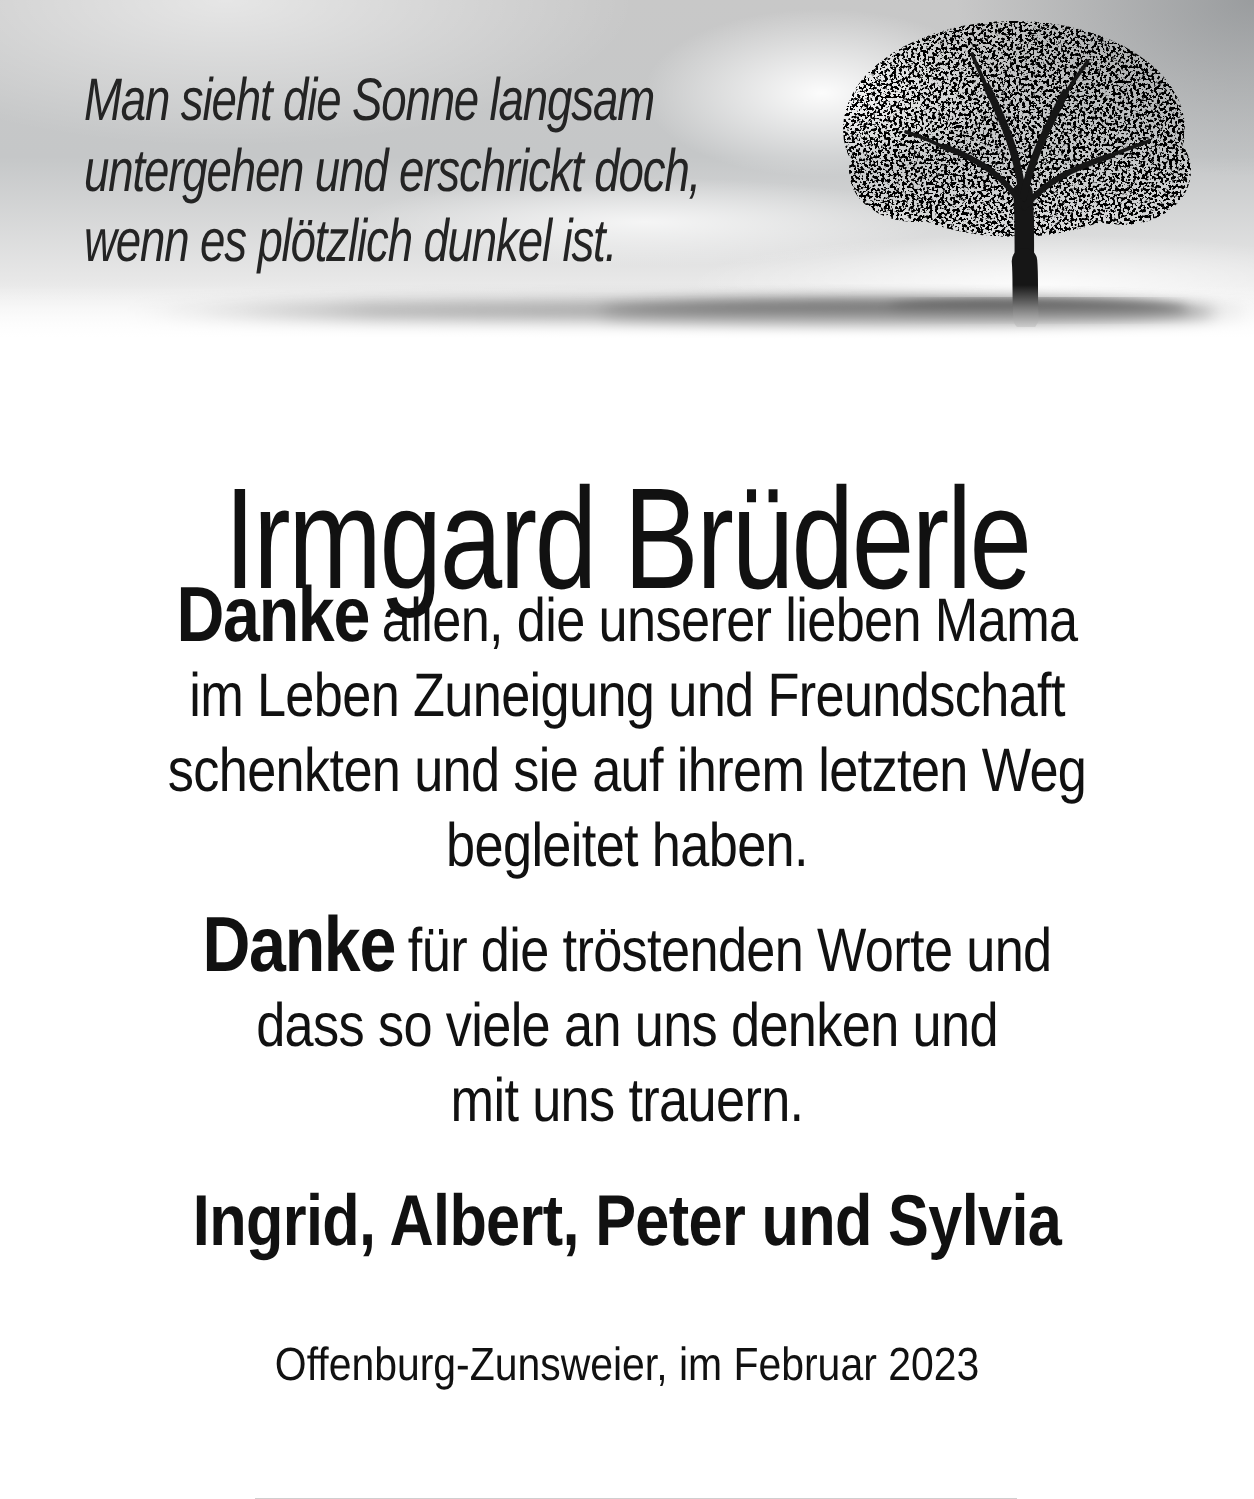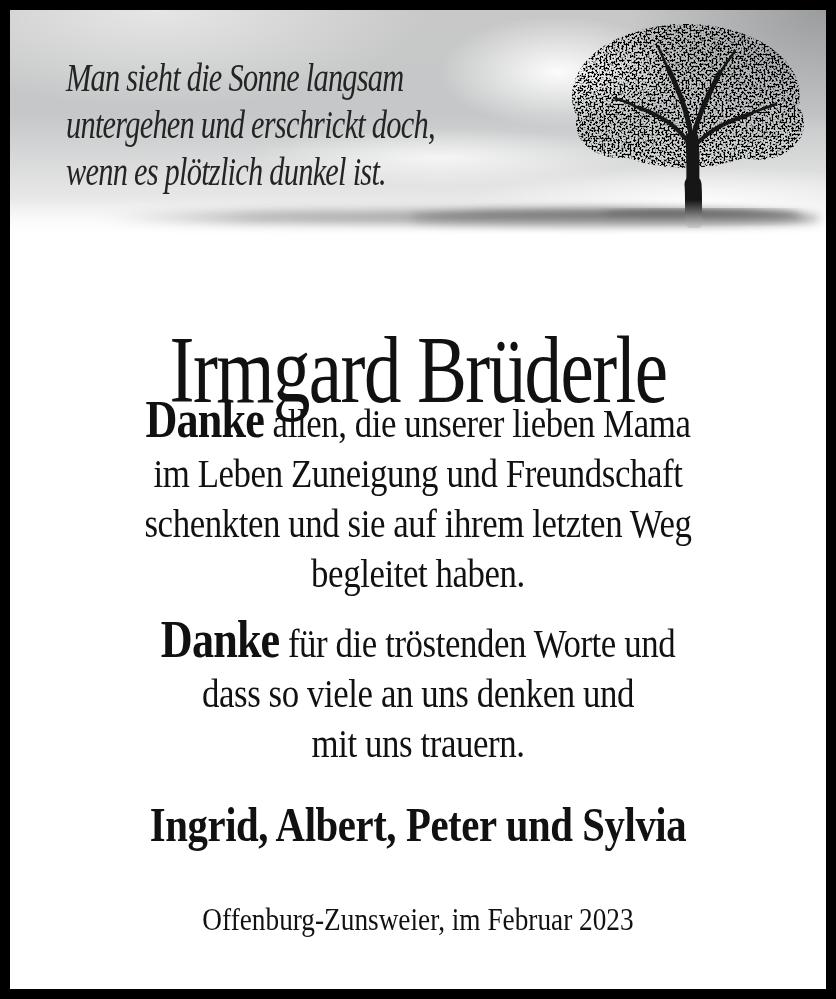--- a/index.html
+++ b/index.html
@@ -1,19 +1,19 @@
 <!DOCTYPE html>
 <html><head>
 <meta charset="utf-8">
 <style>
   html,body { margin:0; padding:0; background:#ffffff; }
   .page {
     width:836px; height:999px; box-sizing:border-box;
-    background:#000000; padding:10px;
-    font-family:Liberation Serif, serif;
+    background:#000000; 
+    font-family:Liberation Sans, sans-serif;
   }
   .sheet {
     position:relative; width:100%; height:100%;
     background:#ffffff; color:#111111; overflow:hidden;
   }
 
   
   .header {
     position:absolute; top:0; left:0; width:100%; height:232px; overflow:hidden;
     background:

